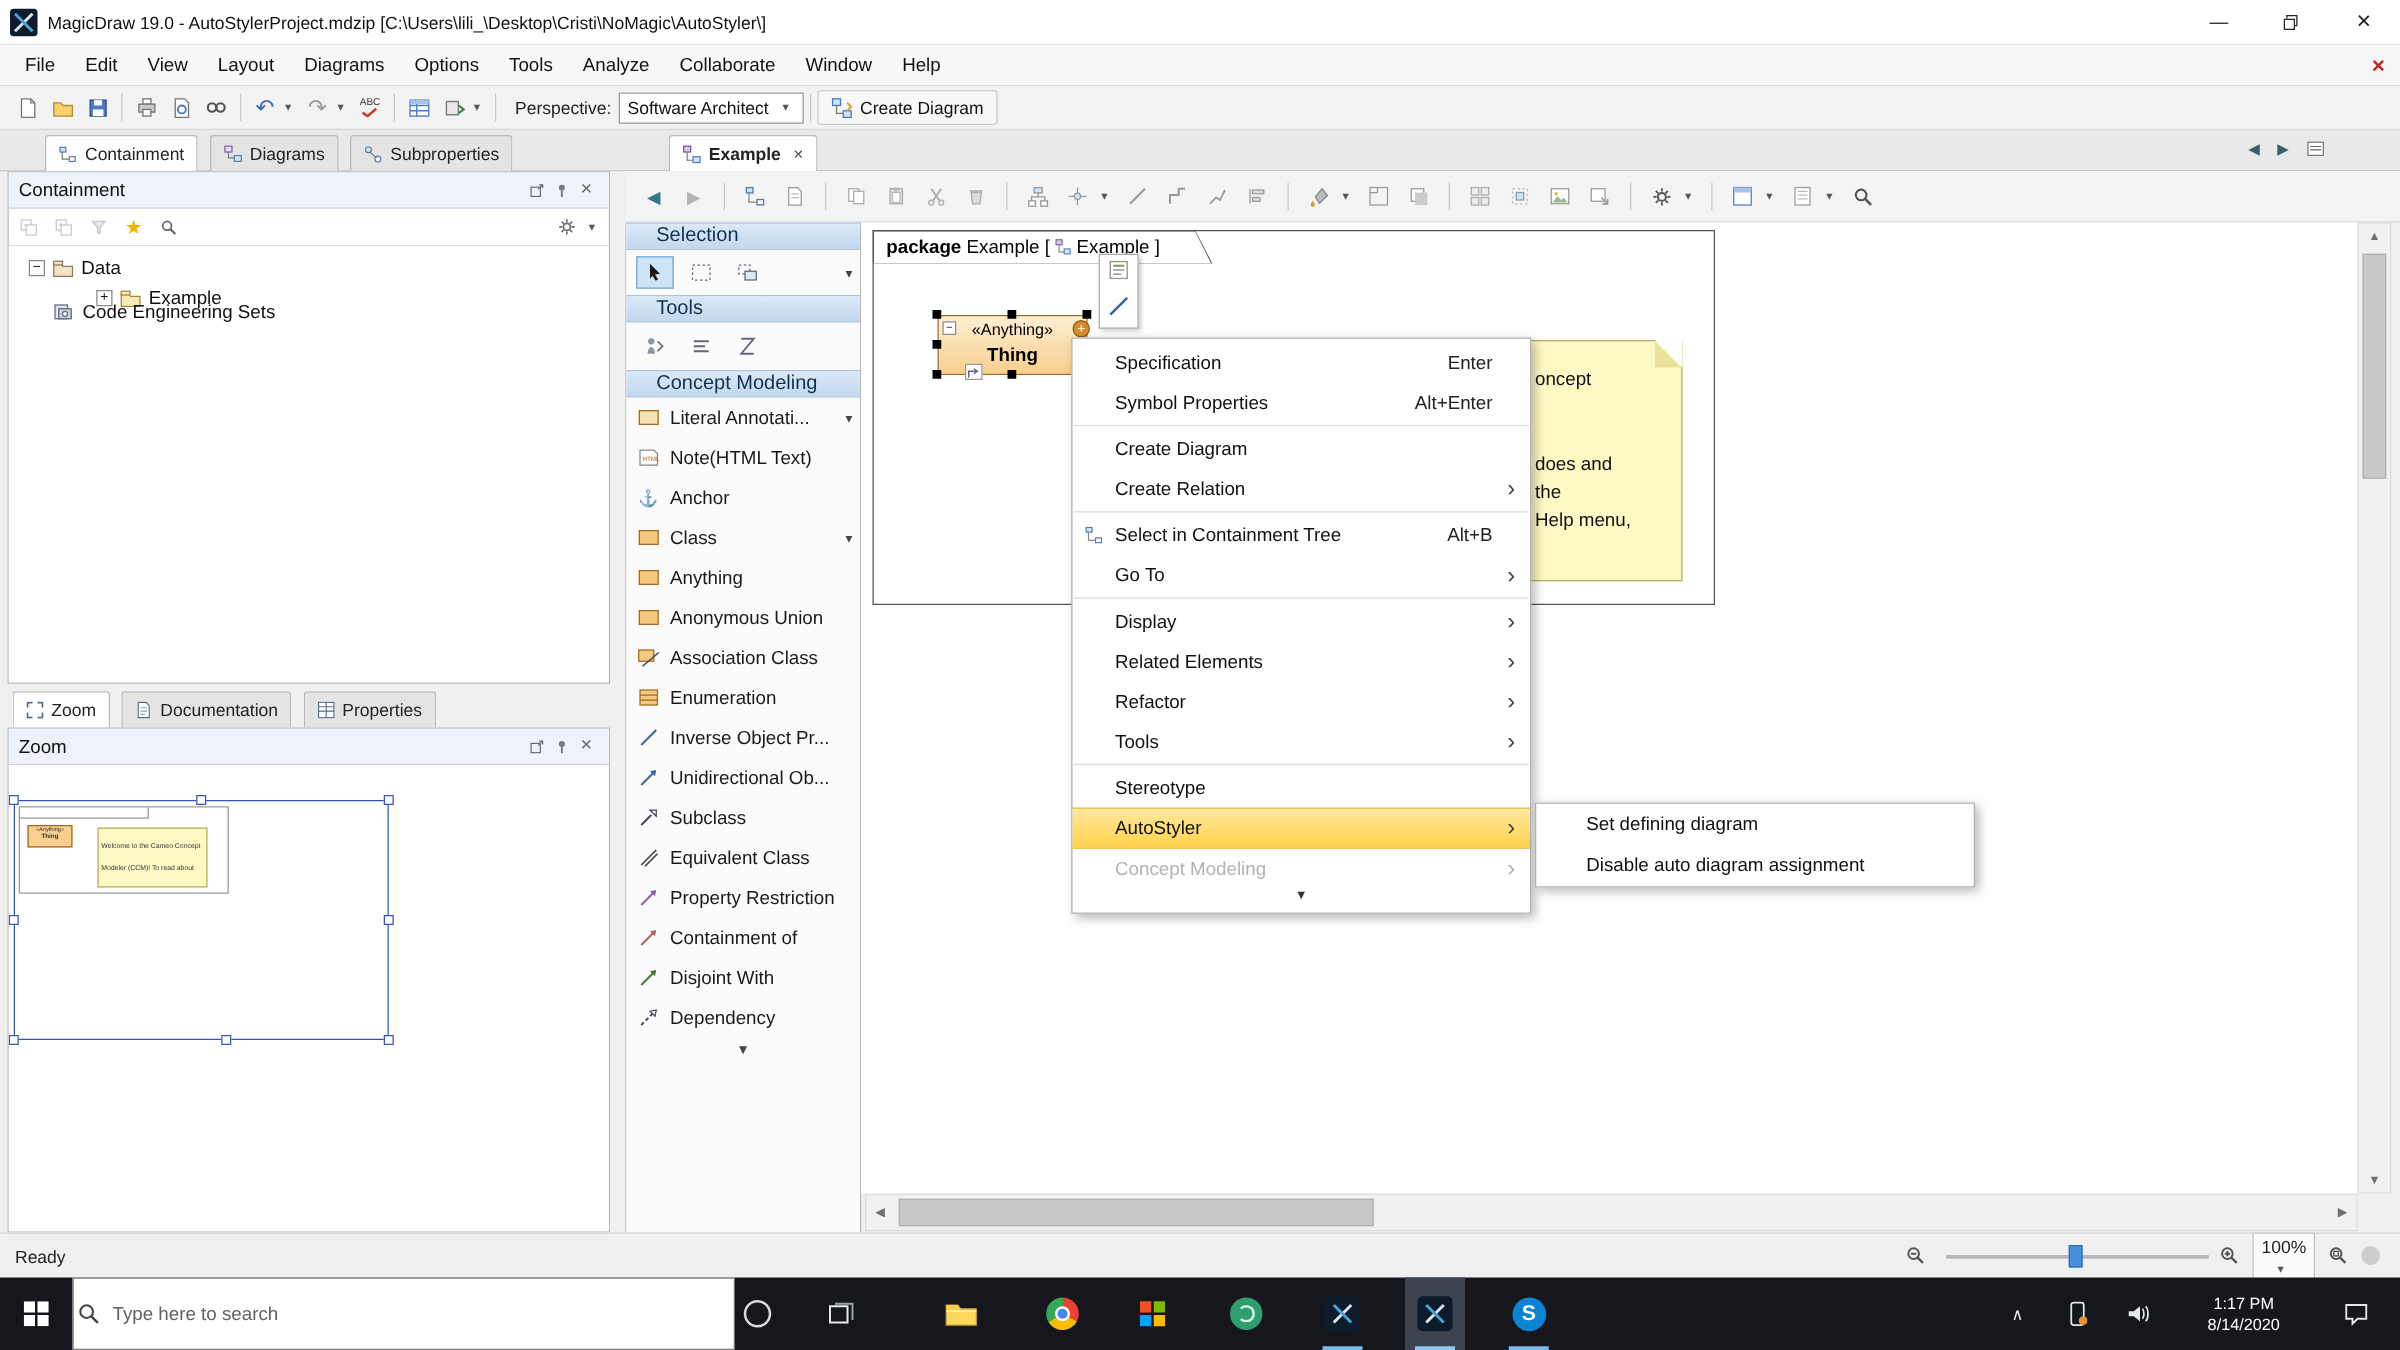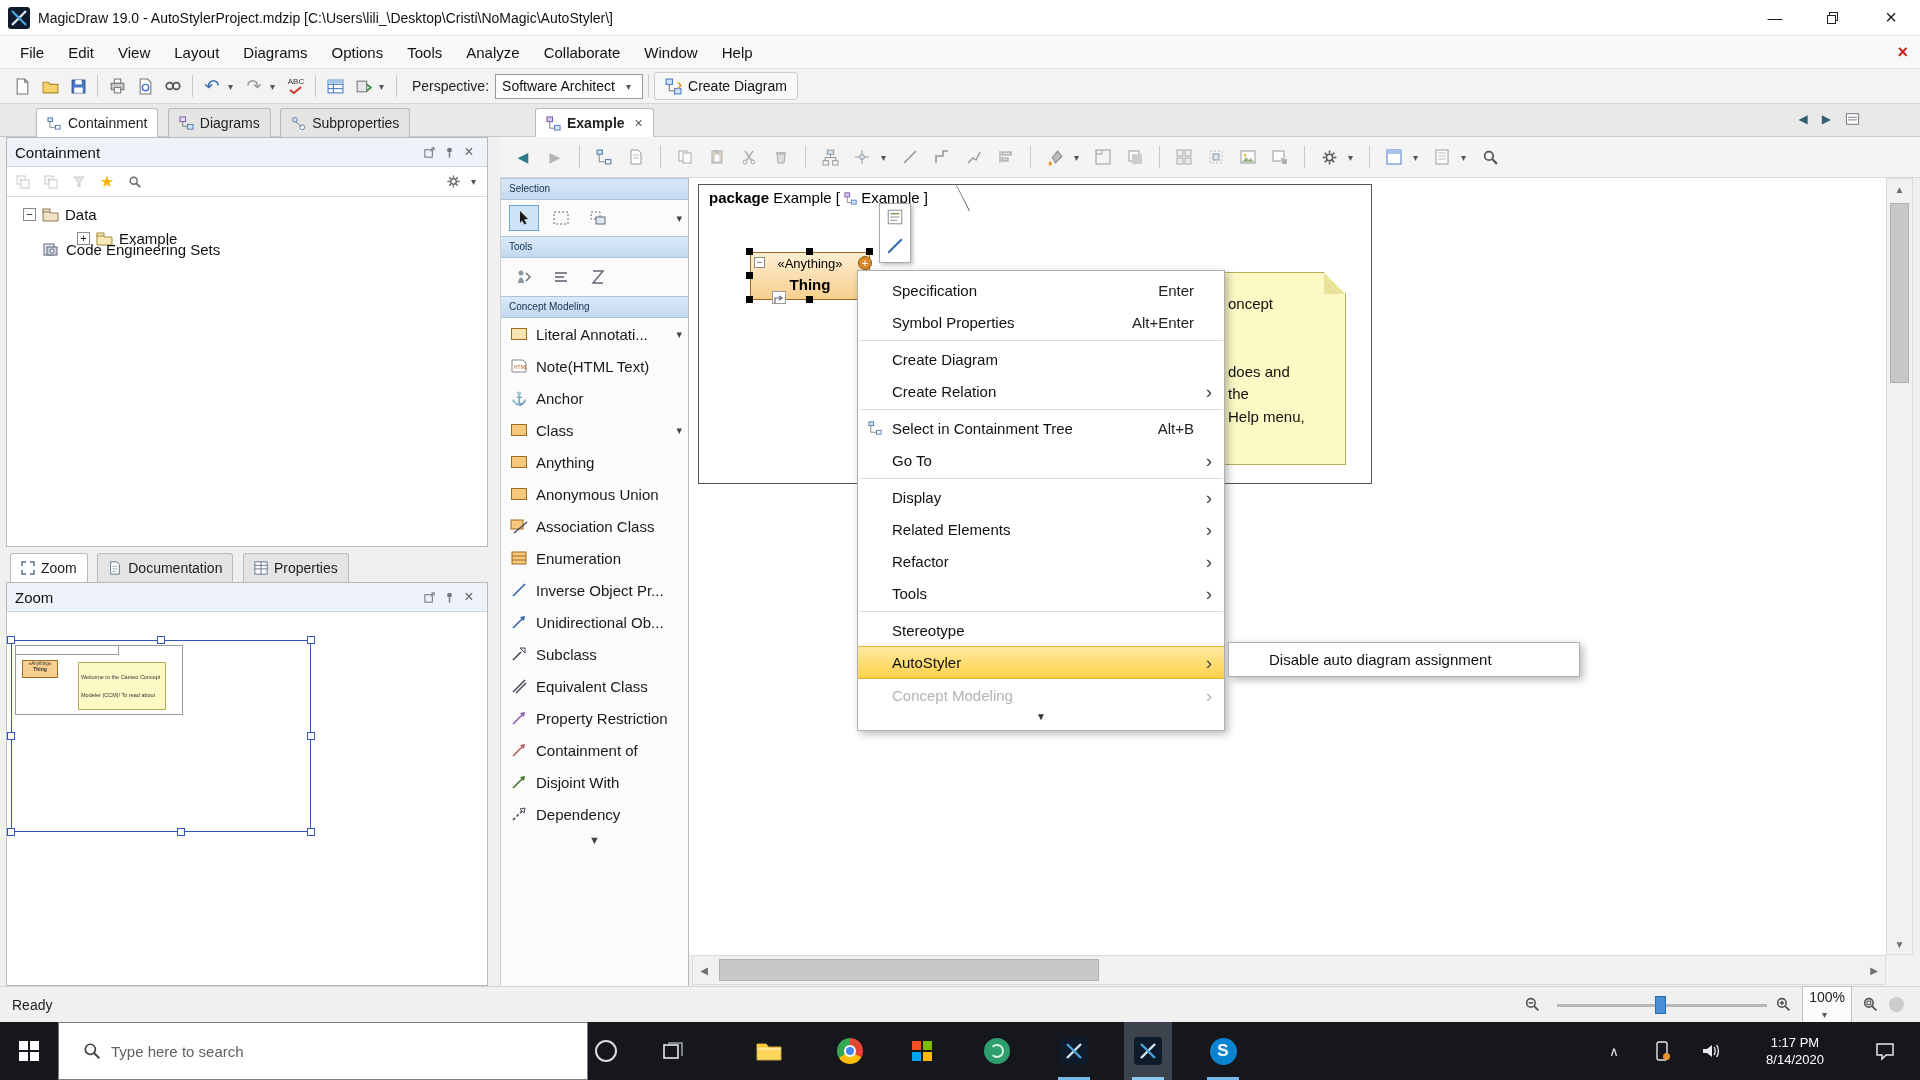--- a/index.html
+++ b/index.html
@@ -27,21 +27,21 @@
   .phead { height:29px; background:#eef3fa; border-bottom:1px solid #c8d4e2; display:flex; align-items:center; padding:0 8px; font-size:15px; color:#111; }
   .phead .sp { flex:1; }
   .pico { width:20px; height:20px; display:flex; align-items:center; justify-content:center; color:#666; font-size:13px; }
   .ptool { height:30px; border-bottom:1px solid #dcdcdc; display:flex; align-items:center; padding:0 6px; gap:8px; }
 
   .treerow { position:absolute; display:flex; align-items:center; gap:6px; font-size:15px; color:#111; }
   .expander { width:13px; height:13px; border:1px solid #8a8a8a; background:#fff; font-size:11px; line-height:11px; text-align:center; color:#111; }
 
   
   #palette { left:500px; top:178px; width:189px; height:808px; background:#fbfbfb; border-right:1px solid #b9b9b9; border-left:1px solid #d0d0d0; }
-  .palhead { height:22px; background:linear-gradient(#dbe9f8,#c3d8ee); border-top:1px solid #aac4de; border-bottom:1px solid #aac4de; font-size:10px; color:#10324f; padding-left:8px; line-height:20px; }
+  .palhead { height:22px; background:linear-gradient(#dbe9f8,#c3d8ee); border-top:1px solid #aac4de; border-bottom:1px solid #aac4de; font-size:16px; color:#10324f; padding-left:24px; line-height:20px; }
   .palrow { height:32px; display:flex; align-items:center; padding-left:8px; gap:7px; font-size:15px; color:#1a1a1a; }
   .palic { width:20px; height:16px; display:flex; align-items:center; justify-content:center; flex:0 0 20px; }
   .tanrect { width:16px; height:12px; background:#f6c97e; border:1px solid #9c6b1f; }
   .paldd { margin-left:auto; margin-right:6px; color:#444; font-size:11px; }
   .selbox { width:30px; height:26px; display:flex; align-items:center; justify-content:center; border:1px solid transparent; }
   .selbox.selected { background:#cde4f7; border:1px solid #6ea4d8; }
 
   
   #dgtabs { left:500px; top:104px; width:1420px; height:33px; background:#e9e9e9; border-bottom:1px solid #c9c9c9; }
   #dgtoolbar { left:500px; top:137px; width:1420px; height:41px; background:#f4f4f4; border-bottom:1px solid #d8d8d8; display:flex; align-items:center; padding-left:10px; gap:6px; }
@@ -77,21 +77,21 @@
   .sub-row.hl { background:linear-gradient(#ffe9a0,#ffd24a); border-top:1px solid #e6b433; border-bottom:1px solid #e6b433; }
 
   
   .sbar { background:#f1f1f1; border:1px solid #dcdcdc; }
   .sthumb { background:#c8c8c8; border:1px solid #b0b0b0; }
   .sarr { color:#707070; font-size:10px; display:flex; align-items:center; justify-content:center; }
   #statusbar { left:0; top:986px; width:1920px; height:36px; background:#f0f0f0; border-top:1px solid #d4d4d4; display:flex; align-items:center; font-size:14px; color:#222; }
   #taskbar { left:0; top:1022px; width:1920px; height:58px; background:#15171c; display:flex; align-items:stretch; z-index:60; }
   .tkslot { position:absolute; top:0; width:48px; height:58px; display:flex; align-items:center; justify-content:center; }
   .tkunder { position:absolute; bottom:0; left:8px; width:32px; height:3px; background:#76b9ed; }
-  #tksearch { position:absolute; left:58px; top:0; width:530px; height:58px; background:#ffffff; border:1px solid #7a7a7a; display:flex; align-items:center; padding-left:24px; gap:10px; }
+  #tksearch { position:absolute; left:58px; top:0; width:530px; height:58px; background:#ffffff; border:1px solid #7a7a7a; display:flex; align-items:center; padding-left:3px; gap:10px; }
   #tksearch input { border:none; outline:none; font-size:15px; color:#333; width:420px; background:transparent; }
   #tksearch input::placeholder { color:#616161; }
   .trayico { position:absolute; top:0; height:58px; display:flex; align-items:center; justify-content:center; color:#fff; }
 
   
   .zhandle { position:absolute; width:8px; height:8px; background:#fff; border:1px solid #3355bb; }
   .tinytext { font-size:5.5px; line-height:6.5px; color:#333; }
 </style>
 </head>
 <body>
@@ -953,20 +953,23 @@
       <span class="ctx-gut"></span>
         <span class="ctx-lab">Concept Modeling</span>
         <span class="ctx-sc"></span>
         <span class="ctx-arr">›</span>
     </div>
     <div class="ctx-more"><span>▼</span></div>
   </div>
 
   <div class="abs" id="submenu">
     <div class="sub-row">
+        <span>Set defining diagram</span>
+      </div>
+    <div class="sub-row">
         <span>Disable auto diagram assignment</span>
       </div>
   </div>
 
   <div class="abs" id="statusbar">
     <span style="margin-left:12px;">Ready</span>
     <span style="flex:1"></span>
     <span style="display:flex;align-items:center;margin-right:8px;">
       <svg width="17" height="17" viewBox="0 0 16 16">
           <circle cx="6.5" cy="6.5" r="4" fill="none" stroke="#555" stroke-width="1.5"></circle>

